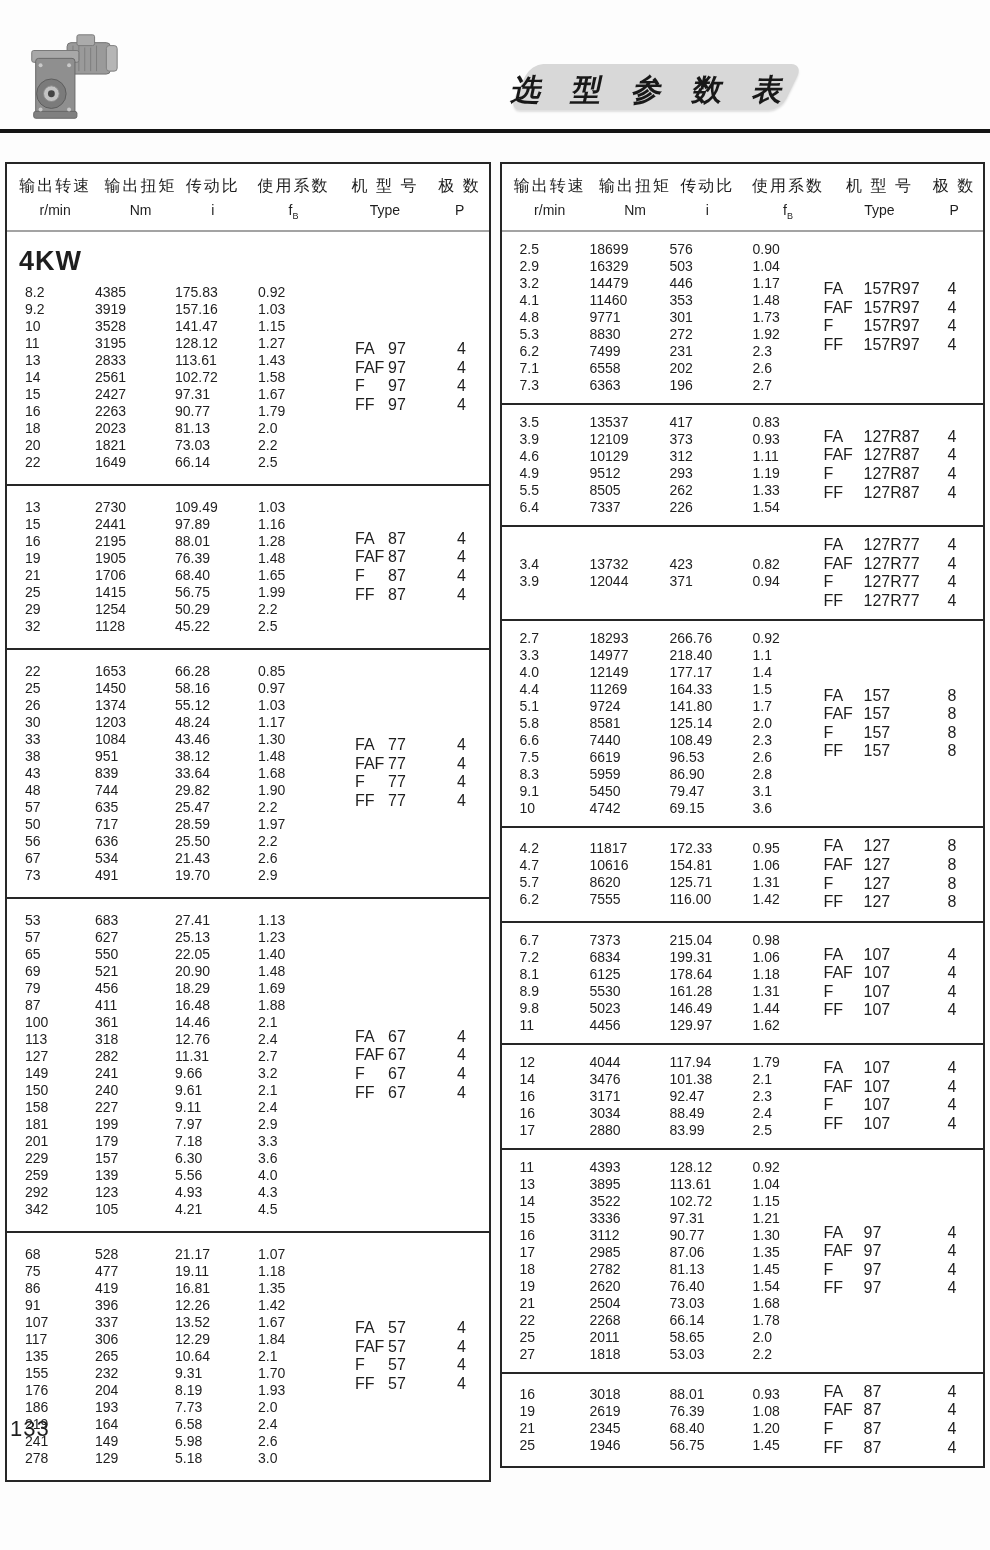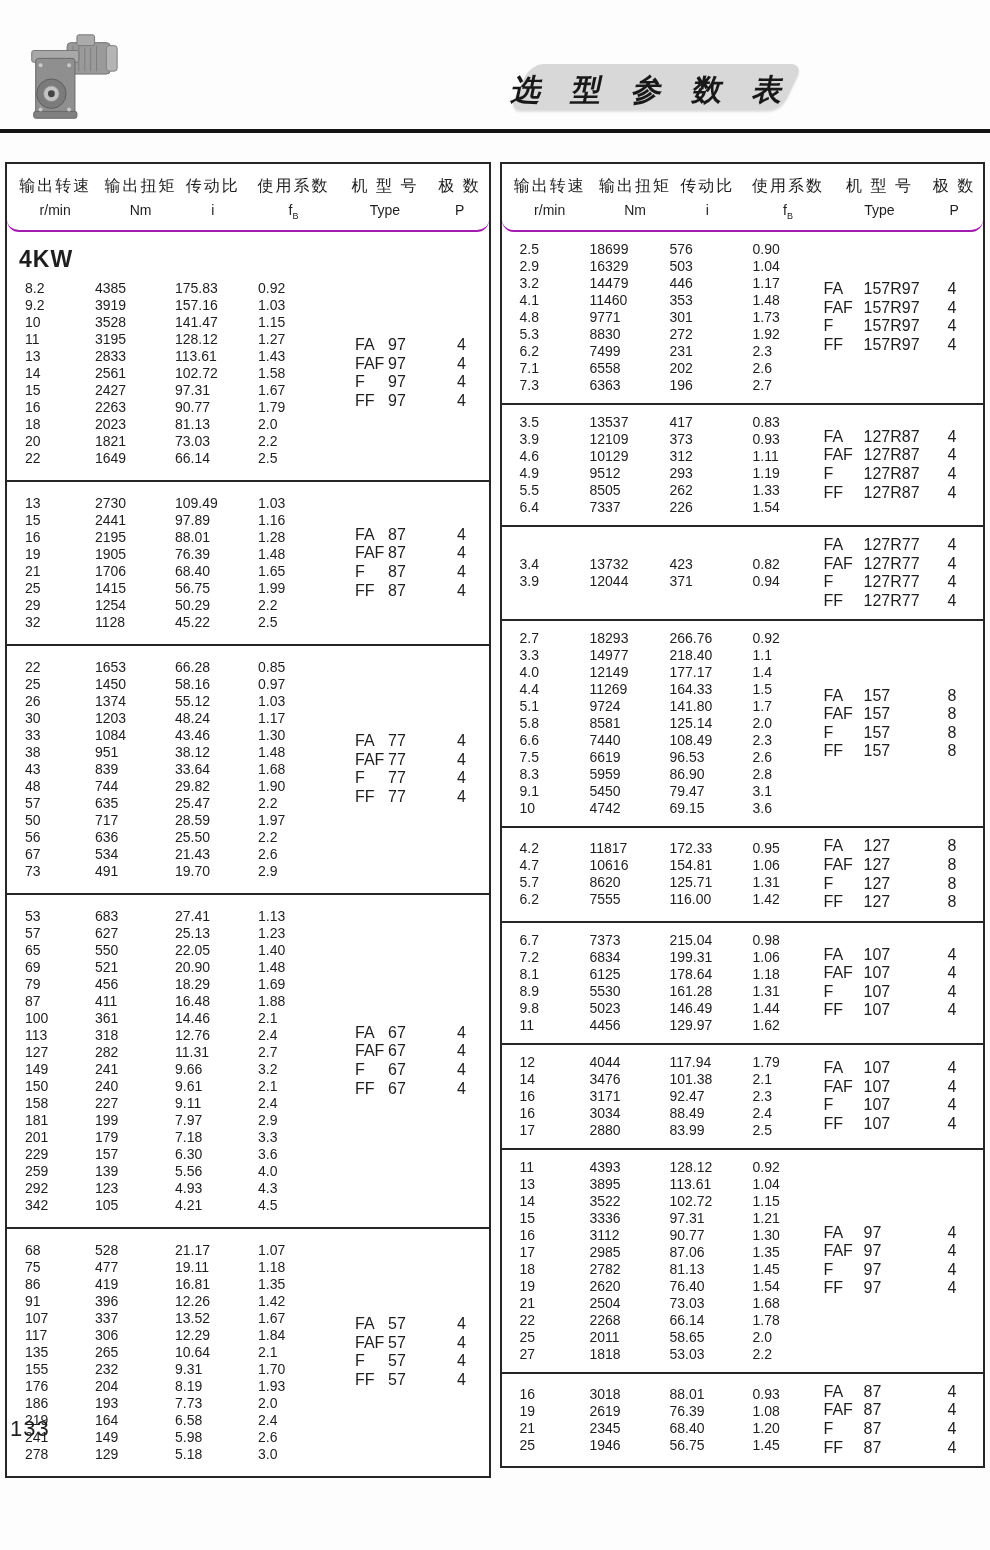--- a/index.html
+++ b/index.html
@@ -20,29 +20,29 @@
   }
   .banner-text {
     position:absolute; left:512px; top:70px; width:278px; text-align:center;
     font-size:30px; font-weight:bold; letter-spacing:11px; color:#181818;
     transform:skewX(-12deg); white-space:nowrap;
   }
   .tables { display:flex; gap:9px; padding:0 5px; margin-top:29px; align-items:flex-start; }
   .box { flex:1; border:2px solid #262626; background:#fff; }
   .thead {
     display:grid; grid-template-columns:20% 15.5% 14.5% 19% 19% 12%;
-    padding:12px 0 9px; border-bottom:2px solid #a21caf; text-align:center;border-radius:12px;
+    padding:12px 0 9px; border-bottom:2px solid #a3a3a3; text-align:center;
   }
   .hcn { font-size:16px; letter-spacing:2px; white-space:nowrap; }
   .hunit { font-size:14px; margin-top:5px; }
   .hunit sub { font-size:9px; }
   .section { padding:13px 0; }
   .section + .section { border-top:2px solid #262626; }
   .col-right .section { padding:9px 0; }
-  .power { font-size:23px; font-weight:bold; letter-spacing:1px; padding:1px 0 7px 12px; }
+  .power { font-size:27px; font-weight:bold; letter-spacing:1px; padding:1px 0 7px 12px; }
   .body { position:relative; display:flex; flex-direction:column; justify-content:center; }
   .rows { padding-left:18px; }
   .drow { display:grid; grid-template-columns:70px 80px 83px auto; height:17px; }
   .dcell { font-size:14px; line-height:17px; white-space:nowrap; }
   .types { position:absolute; top:50%; transform:translateY(-50%); }
   .col-left  .types { left:348px; width:126px; }
   .col-right .types { left:322px; width:152px; }
   .trow { position:relative; height:18.6px; font-size:16px; line-height:18.6px; white-space:nowrap; }
   .tp { display:inline-block; width:33px; }
   .col-right .tp { width:40px; }

